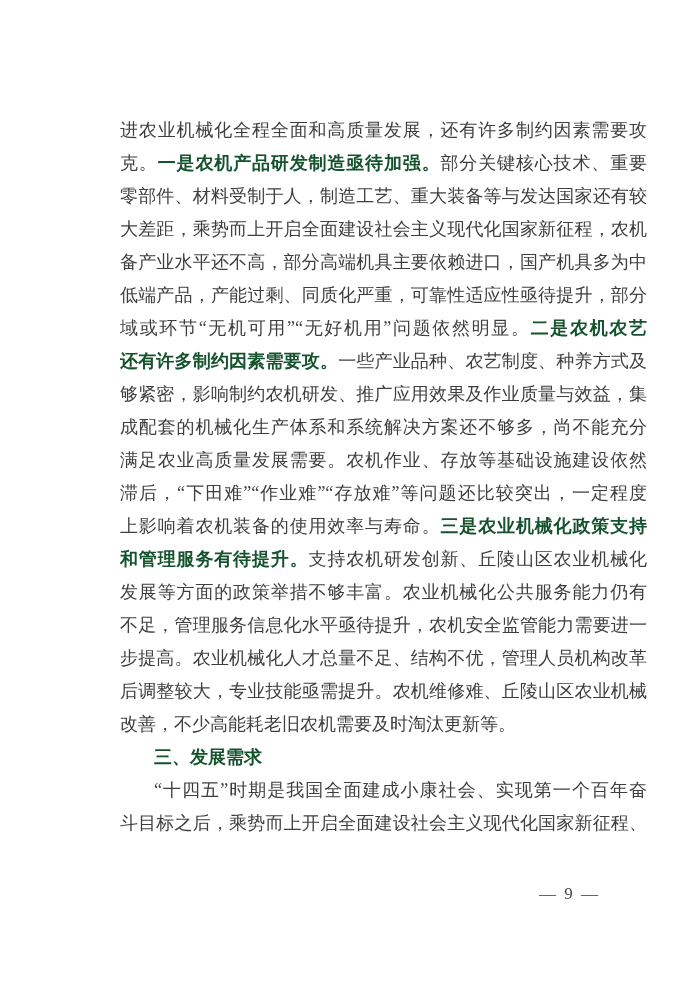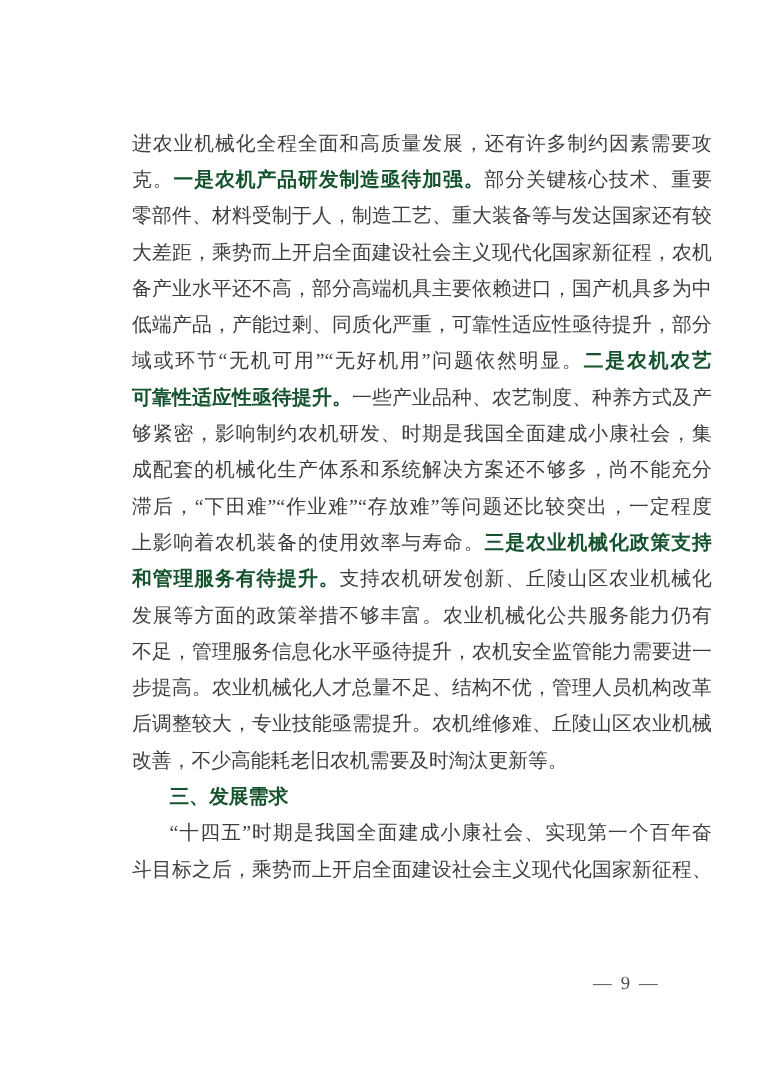--- a/index.html
+++ b/index.html
@@ -68,23 +68,24 @@
 
 <div class="page">
   <div class="text-block">
       <div class="line"><span class="r">进农业机械化全程全面和高质量发展，还有许多制约因素需要攻</span></div>
       <div class="line"><span class="r">克。</span><span class="b">一是农机产品研发制造亟待加强。</span><span class="r">部分关键核心技术、重要</span></div>
       <div class="line"><span class="r">零部件、材料受制于人，制造工艺、重大装备等与发达国家还有较</span></div>
       <div class="line"><span class="r">大差距，乘势而上开启全面建设社会主义现代化国家新征程，农机装</span></div>
       <div class="line"><span class="r">备产业水平还不高，部分高端机具主要依赖进口，国产机具多为中</span></div>
       <div class="line"><span class="r">低端产品，产能过剩、同质化严重，可靠性适应性亟待提升，部分领</span></div>
       <div class="line"><span class="r">域或环节“无机可用”“无好机用”问题依然明显。</span><span class="b">二是农机农艺</span></div>
-      <div class="line"><span class="b">可靠性适应性亟待提升。</span><span class="r">一些产业品种、农艺制度、种养方式及产</span></div>
-      <div class="line"><span class="r">够紧密，影响制约农机研发、时期是我国全面建成小康社会，集</span></div>
+      <div class="line"><span class="b">还有许多制约因素需要攻。</span><span class="r">一些产业品种、农艺制度、种养方式及产</span></div>
+      <div class="line"><span class="r">够紧密，影响制约农机研发、推广应用效果及作业质量与效益，集</span></div>
       <div class="line"><span class="r">成配套的机械化生产体系和系统解决方案还不够多，尚不能充分</span></div>
+      <div class="line"><span class="r">满足农业高质量发展需要。农机作业、存放等基础设施建设依然</span></div>
       <div class="line"><span class="r">滞后，“下田难”“作业难”“存放难”等问题还比较突出，一定程度</span></div>
       <div class="line"><span class="r">上影响着农机装备的使用效率与寿命。</span><span class="b">三是农业机械化政策支持</span></div>
       <div class="line"><span class="b">和管理服务有待提升。</span><span class="r">支持农机研发创新、丘陵山区农业机械化</span></div>
       <div class="line"><span class="r">发展等方面的政策举措不够丰富。农业机械化公共服务能力仍有</span></div>
       <div class="line"><span class="r">不足，管理服务信息化水平亟待提升，农机安全监管能力需要进一</span></div>
       <div class="line"><span class="r">步提高。农业机械化人才总量不足、结构不优，管理人员机构改革</span></div>
       <div class="line"><span class="r">后调整较大，专业技能亟需提升。农机维修难、丘陵山区农业机械化</span></div>
       <div class="line flush"><span class="r">改善，不少高能耗老旧农机需要及时淘汰更新等。</span></div>
       <div class="line indent heading"><span class="b">三、发展需求</span></div>
       <div class="line indent"><span class="r">“十四五”时期是我国全面建成小康社会、实现第一个百年奋</span></div>

